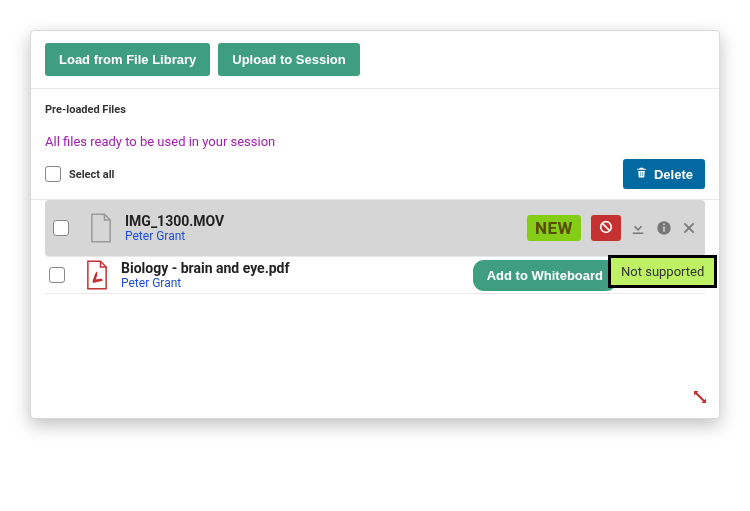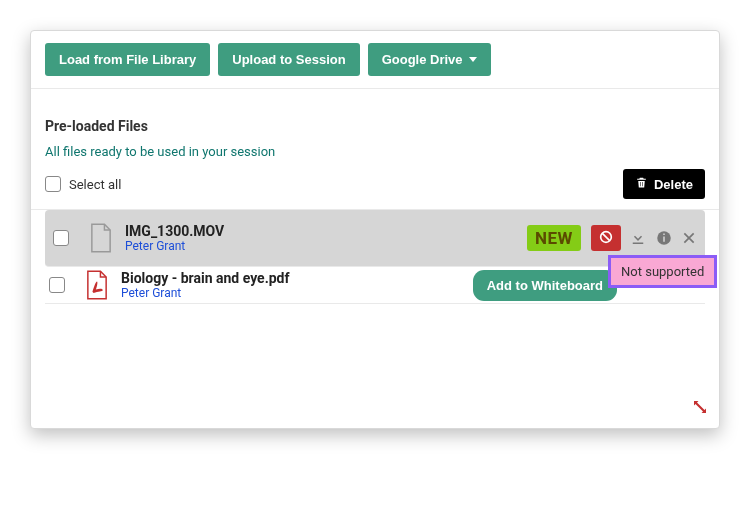--- a/index.html
+++ b/index.html
@@ -53,41 +53,41 @@
     display: inline-block;
     width: 0; height: 0;
     border-left: 4px solid transparent;
     border-right: 4px solid transparent;
     border-top: 5px solid #fff;
   }
   .section {
     border-top: 1px solid #e9e9e9;
     padding: 14px 14px 2px 14px;
   }
-  .section-title { font-size: 14px; font-weight: 700; color: #333; margin-top: 15px; }
-  .section-sub { font-size: 13px; color: #0f766e; margin-top: 10px; margin-bottom: 10px; }
+  .section-title { font-size: 11px; font-weight: 700; color: #333; }
+  .section-sub { font-size: 13px; color: #a21caf; margin-top: 18px; margin-bottom: 10px; }
   .select-row {
     display: flex;
     align-items: center;
     justify-content: space-between;
     padding: 0 0 8px 0;
   }
   .checkbox {
     appearance: none;
     width: 16px; height: 16px;
     border: 1.5px solid #888;
     border-radius: 3px;
     background: #fff;
     margin-right: 8px;
     cursor: pointer;
     flex-shrink: 0;
   }
-  .select-label { font-size: 13px; font-weight: 400; color: #333; }
+  .select-label { font-size: 11px; font-weight: 700; color: #333; }
   .btn-delete {
-    background: #000000;
+    background: #0369a1;
     color: #fff;
     border: none;
     border-radius: 3px;
     padding: 7px 12px;
     font-size: 13px;
     font-weight: 600;
     display: inline-flex;
     align-items: center;
     gap: 6px;
     cursor: pointer;
@@ -119,22 +119,22 @@
     border-radius: 3px;
     letter-spacing: .5px;
   }
   .row-actions { display: flex; align-items: center; gap: 8px; }
   .action-icon { color: #888; cursor: pointer; }
   .action-icon svg { display: block; }
   .tooltip-box {
     position: absolute;
     top: 255px;
     left: 608px;
-    background: #f9a8d4;
-    border: 3px solid #8b5cf6;
+    background: #bef264;
+    border: 3px solid #000000;
     color: #333;
     font-size: 13px;
     padding: 6px 10px;
     white-space: nowrap;
     z-index: 10;
   }
   .btn-not-supported {
     background: #c53030;
     border: none;
     border-radius: 3px;
@@ -167,24 +167,20 @@
 <body>
 
 <div class="dialog">
 
   <div class="btn-row">
     <button class="btn-green">
       <span>Load from File Library</span>
     </button>
     <button class="btn-green">
       <span>Upload to Session</span>
-    </button>
-    <button class="btn-green">
-      <span>Google Drive</span>
-      <span class="caret"></span>
     </button>
   </div>
 
   <div class="section">
     <div class="section-title">Pre-loaded Files</div>
     <div class="section-sub">All files ready to be used in your session</div>
     <div class="select-row">
       <label class="left-group">
         <input type="checkbox" class="checkbox" style="">
         <span class="select-label">Select all</span>

